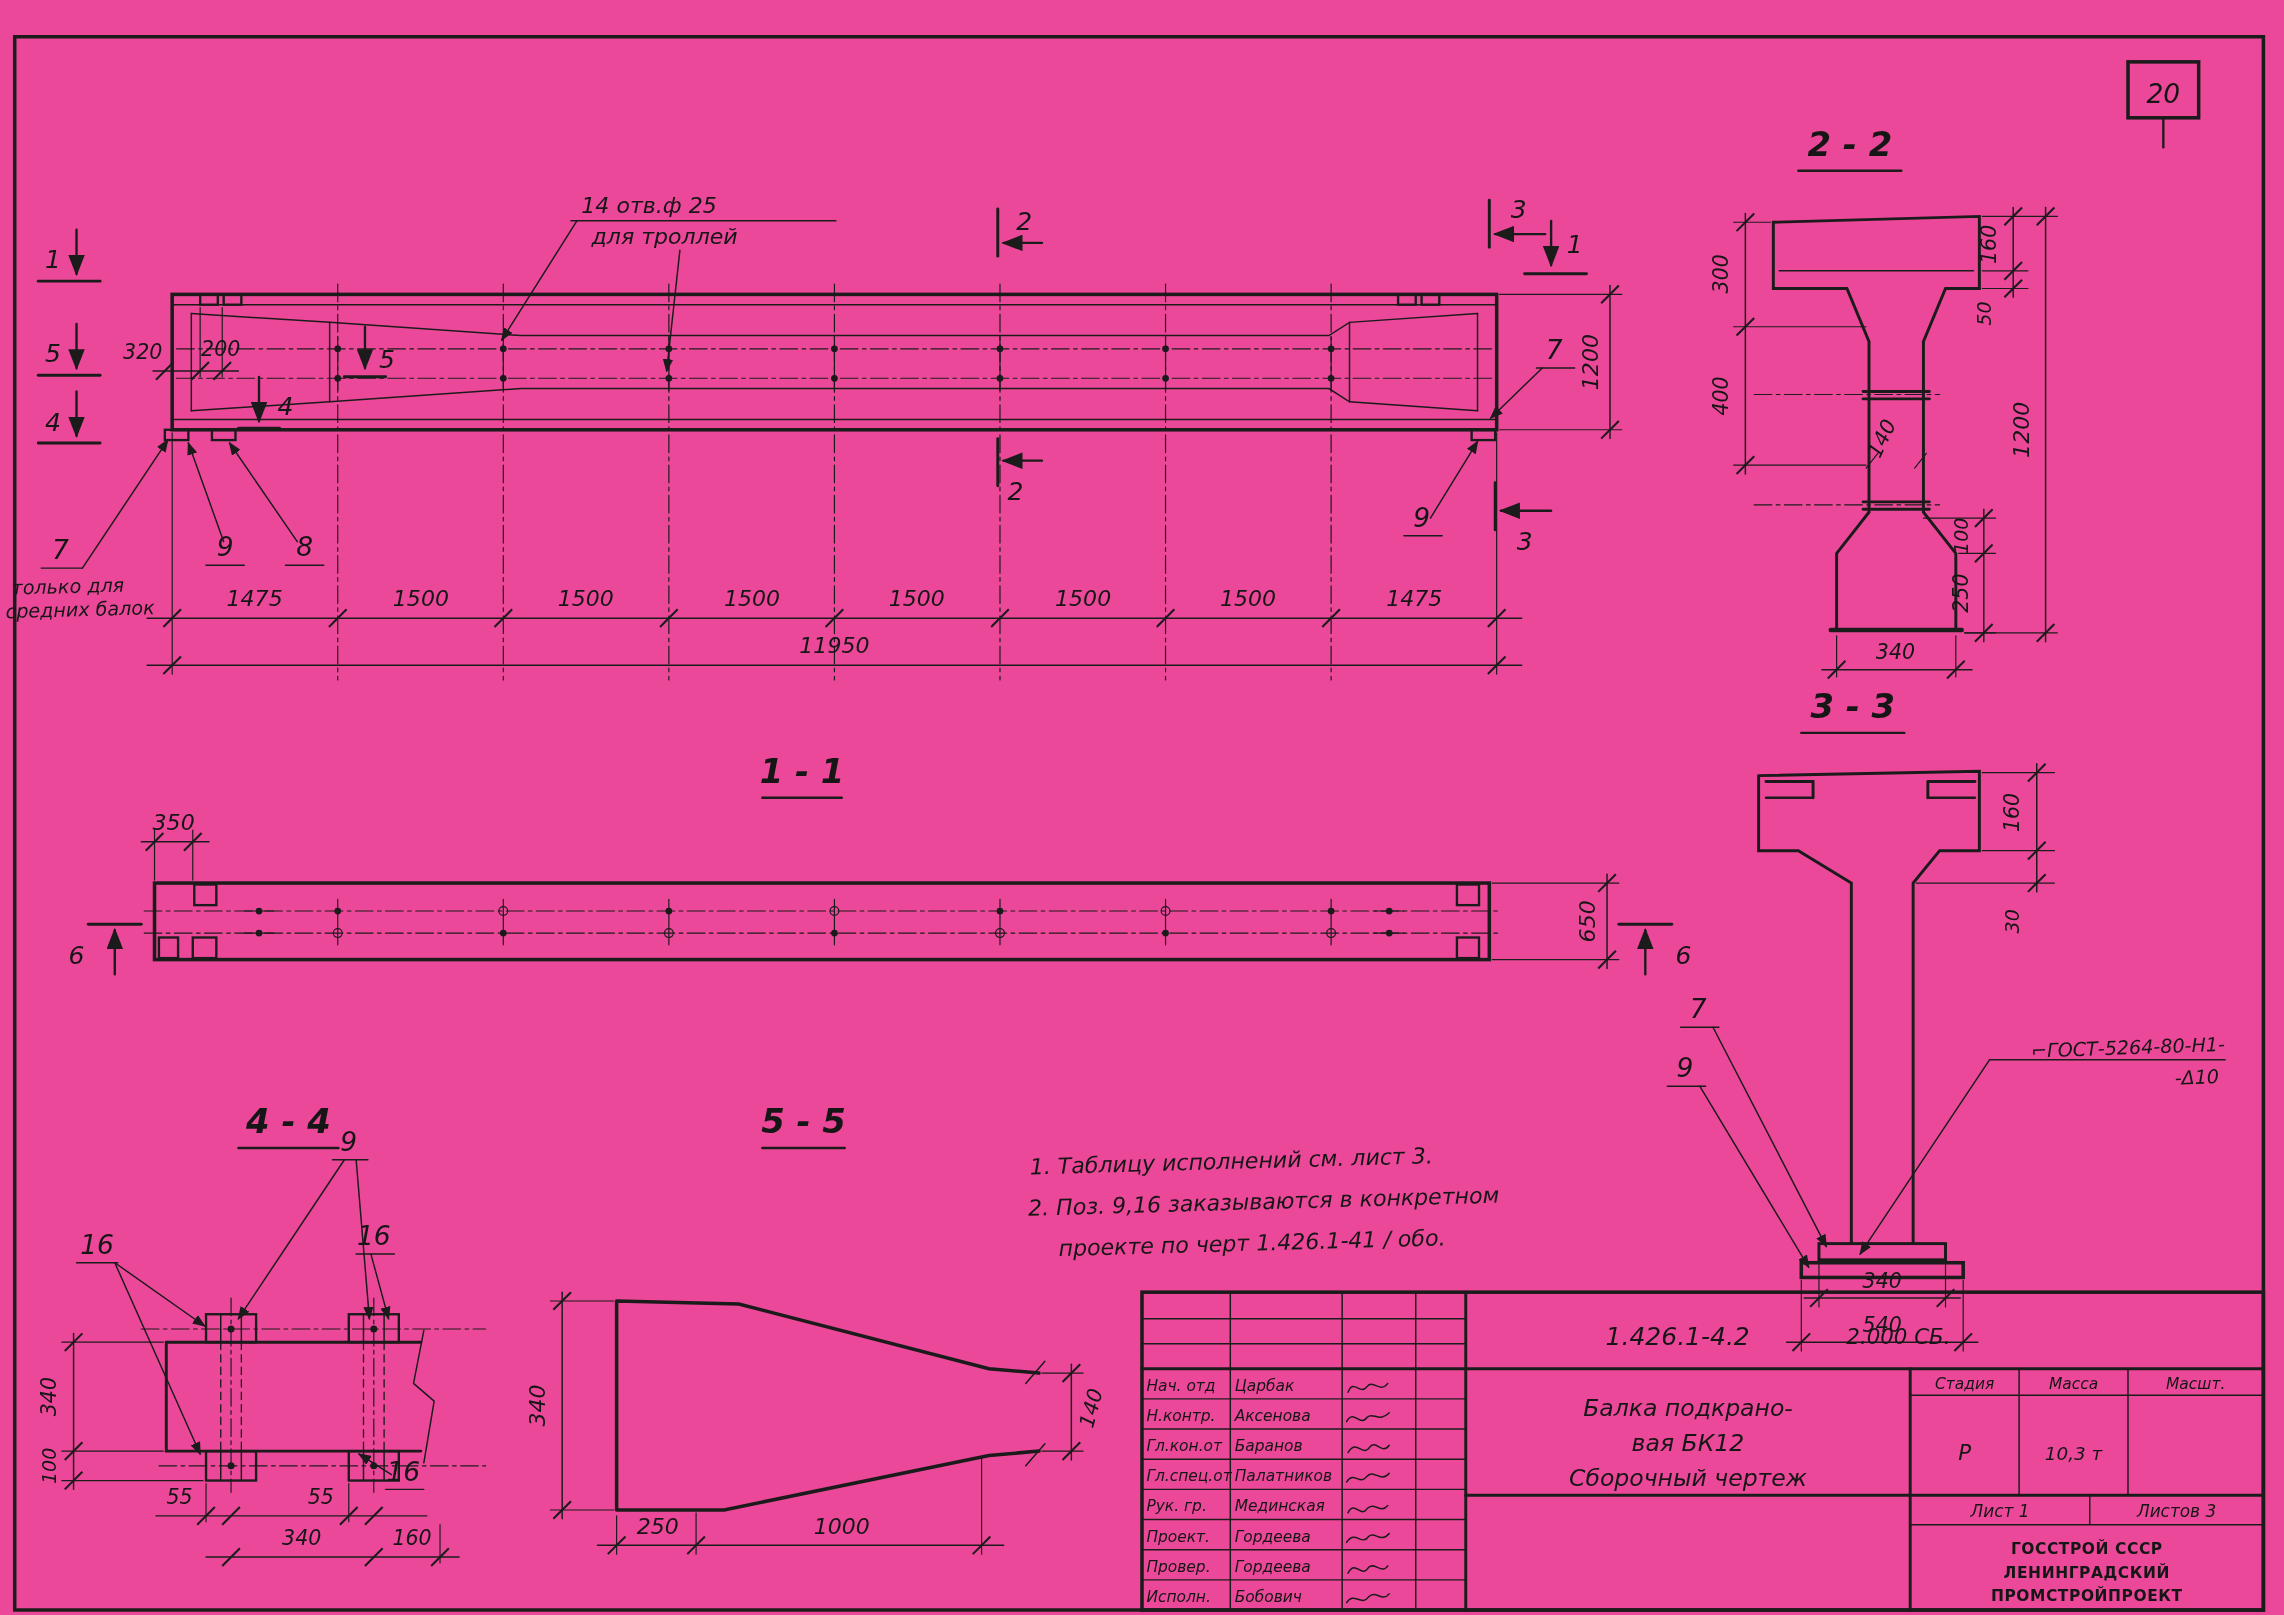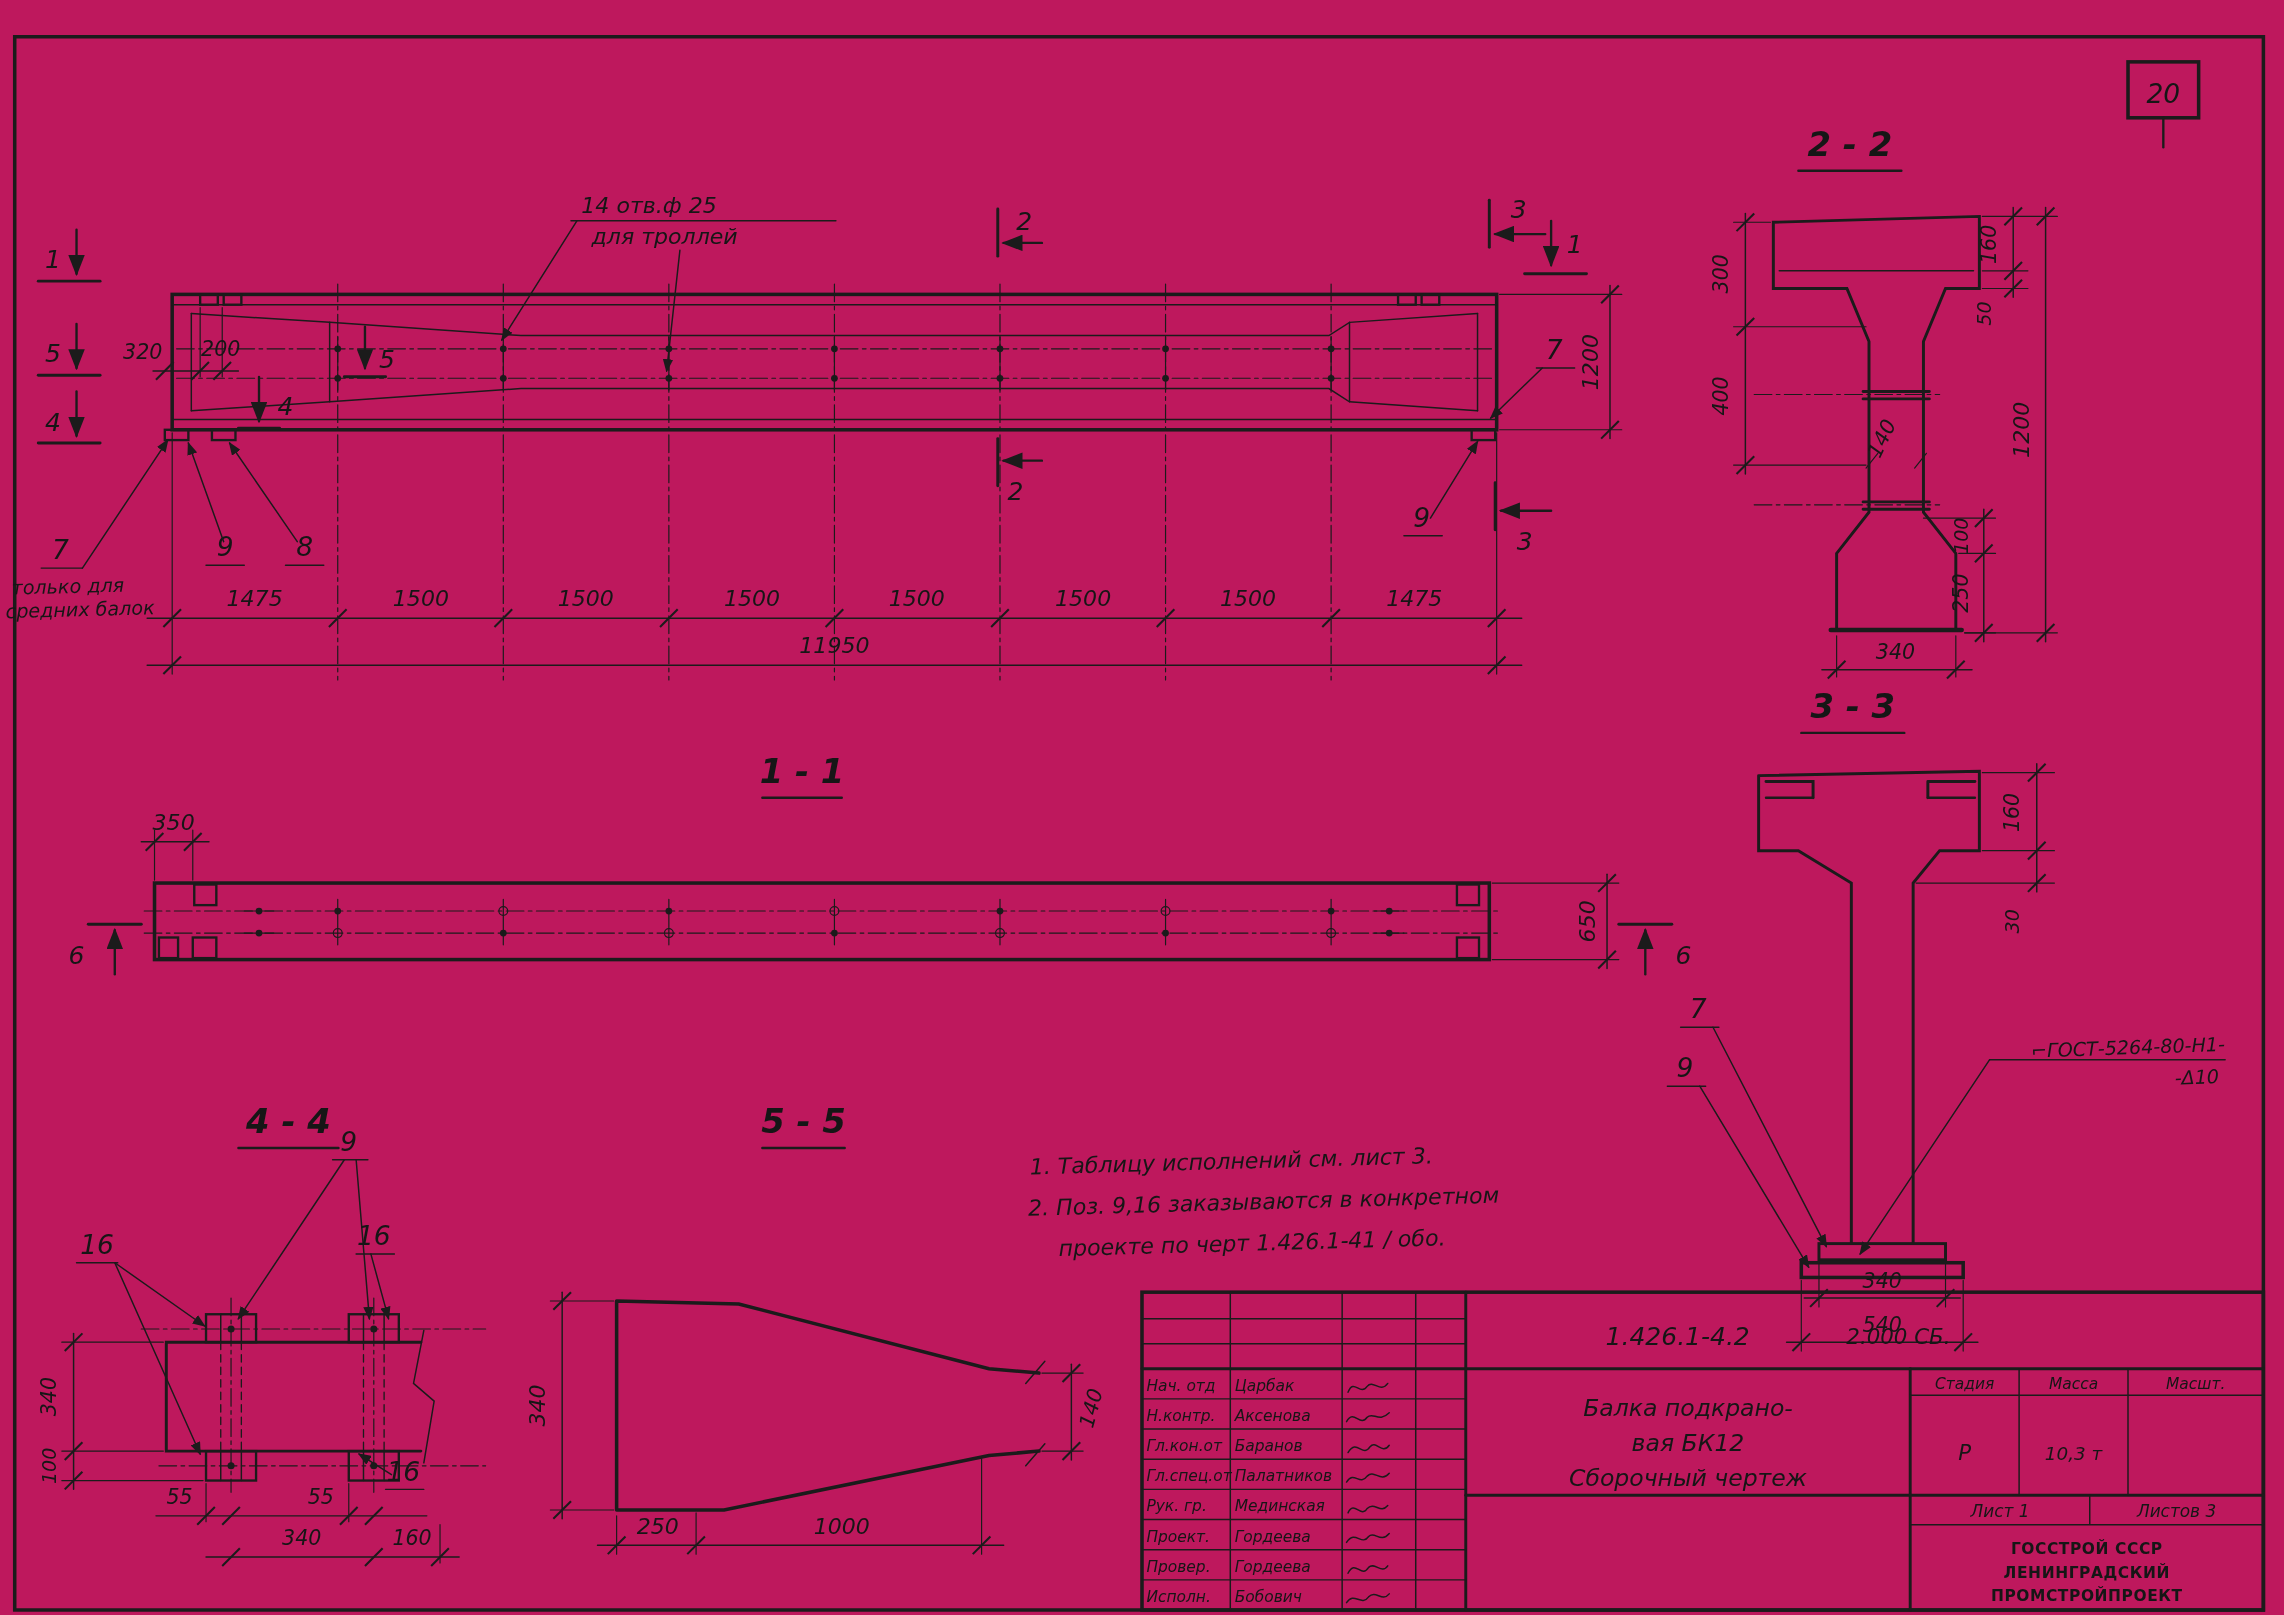--- a/index.html
+++ b/index.html
@@ -1,16 +1,16 @@
 <!DOCTYPE html>
 <html style="font-size:7.4px"><head>
 <meta charset="utf-8">
 <style>
   html,body{margin:0;padding:0;background:#e8e6e0;}
-  .sheet-wrap{width:2284px;height:1616px;overflow:hidden;background:#be185d;}
+  .sheet-wrap{width:2284px;height:1616px;overflow:hidden;background:#ec4899;}
   svg{display:block;}
   svg .ln{stroke:#1b1b1b;fill:none;stroke-width:1;stroke-linecap:round;}
   svg .w08{stroke-width:.8} svg .w16{stroke-width:1.6} svg .w2{stroke-width:2}
   svg .w24{stroke-width:2.4} svg .w3{stroke-width:3}
   svg .dd{stroke-dasharray:12 3 2.5 3;stroke-width:.8}
   svg .dsh{stroke-dasharray:5 3.5;stroke-width:.9}
   svg .f{fill:#1b1b1b;stroke:none}
   svg text{fill:#161616;font-family:"DejaVu Sans",sans-serif;font-style:italic;}
   svg .t13{font-size:13px} svg .t14{font-size:14px} svg .t15{font-size:15px}
   svg .t17{font-size:17px} svg .t18{font-size:18px}

